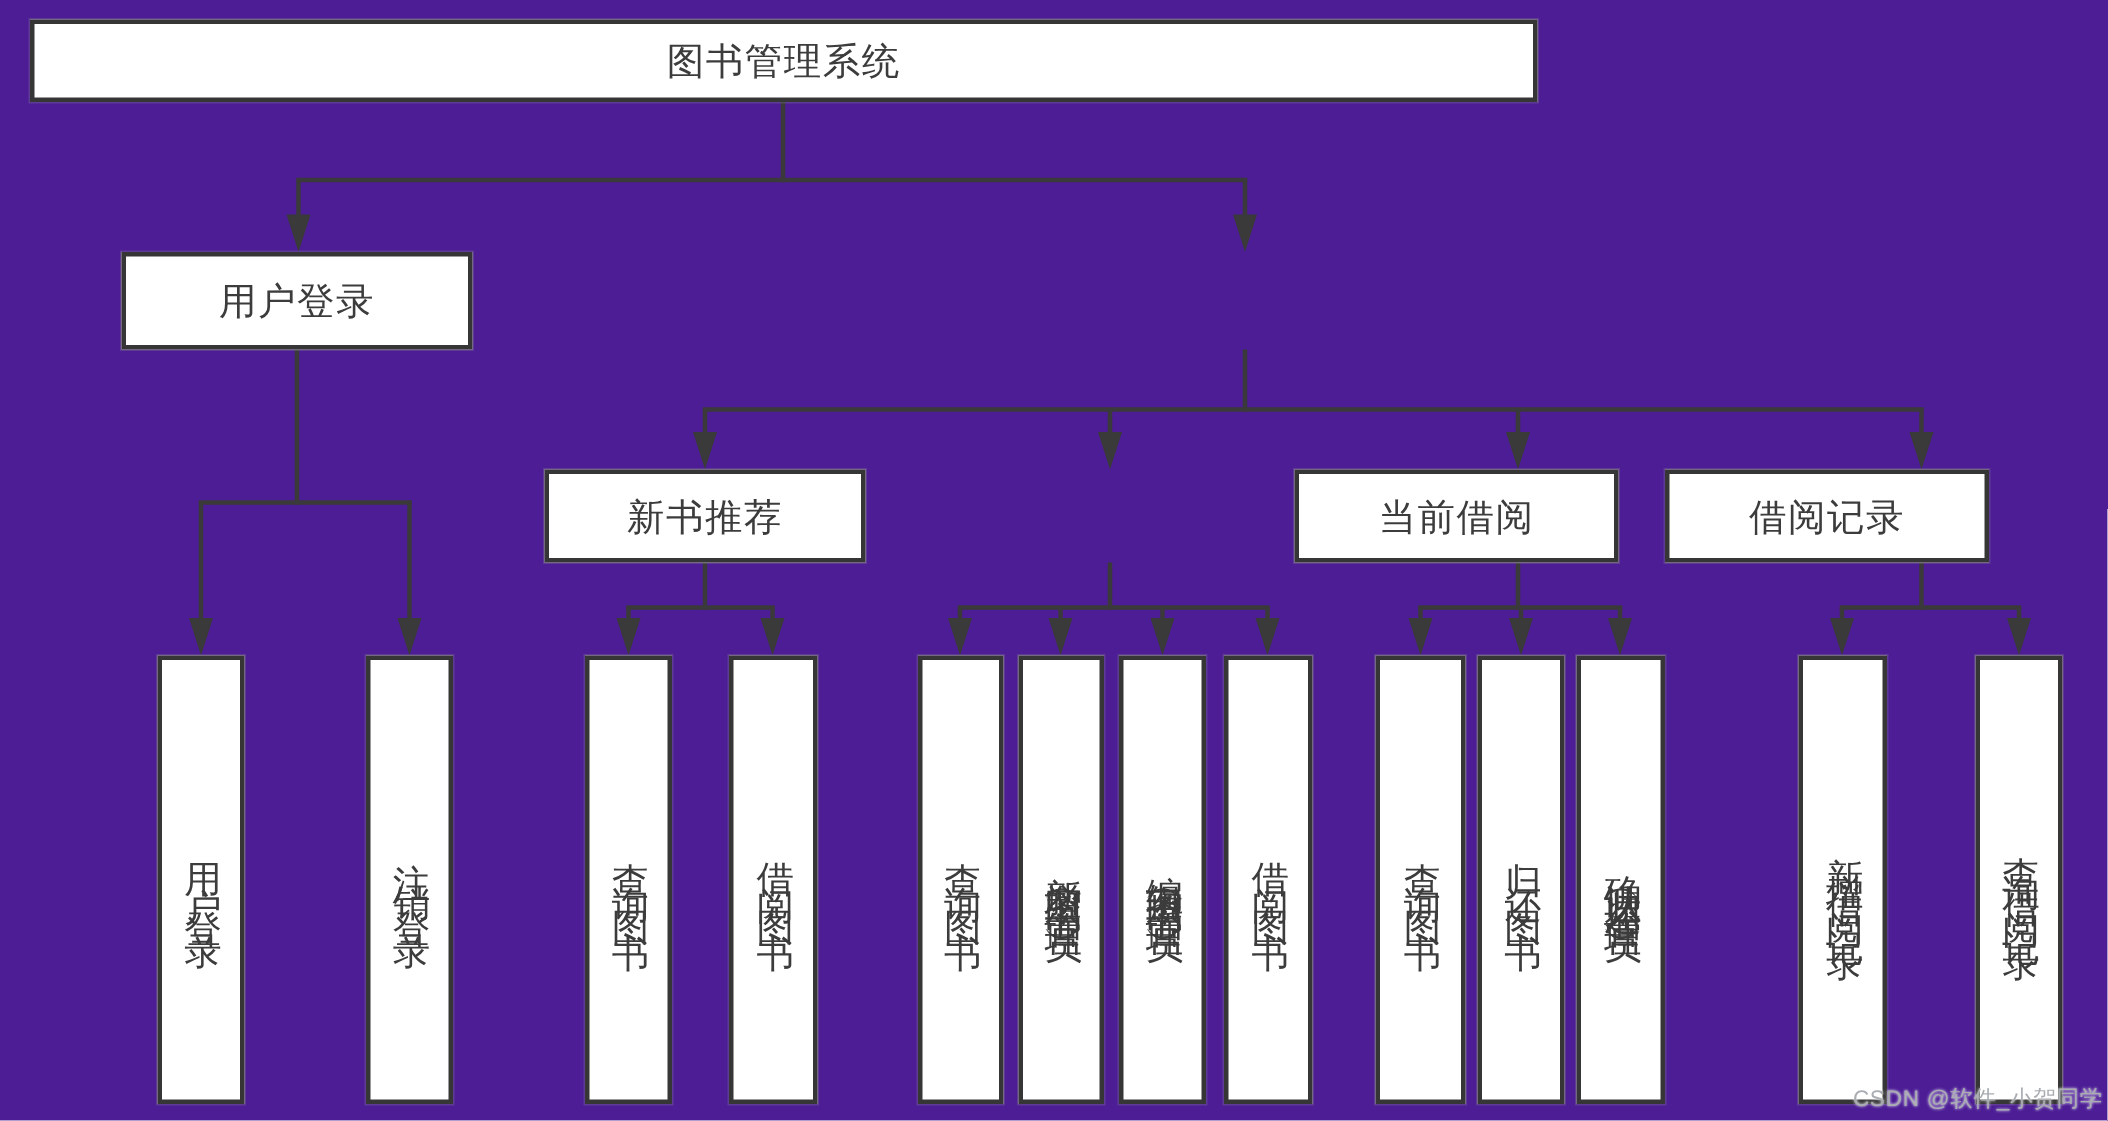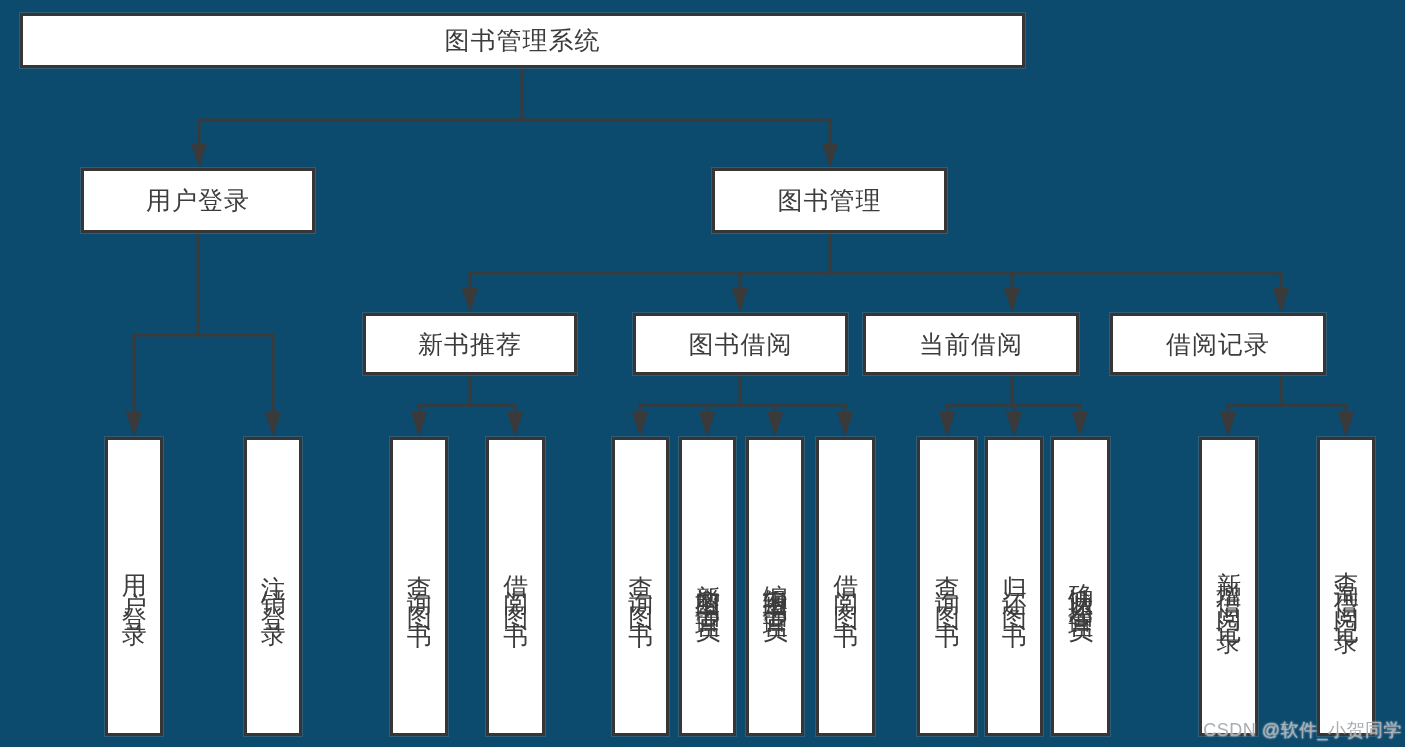--- a/index.html
+++ b/index.html
@@ -4,21 +4,21 @@
 <style>
   html, body {
     margin: 0;
     padding: 0;
     background: #ffffff;
   }
   .stage {
     position: relative;
     width: 1405px;
     height: 747px;
-    background: #0c4a6e;
+    background: #4c1d95;
     overflow: hidden;
     font-family: "Liberation Sans", "DejaVu Sans", sans-serif;
   }
   .connectors {
     position: absolute;
     left: 0;
     top: 0;
     pointer-events: none;
   }
   .connectors line {
@@ -56,21 +56,21 @@
     line-height: 1.1;
     letter-spacing: 16px;
     white-space: nowrap;
   }
   .leaf.ls-mid .vlbl   { letter-spacing: 12px; }
   .leaf.ls-tight .vlbl { letter-spacing: 5px; }
   .watermark {
     position: absolute;
     right: 3px;
     bottom: 5px;
-    font-size: 18px;
+    font-size: 15px;
     color: #a9adb2;
     letter-spacing: 0.5px;
     text-shadow: 0 0 2px #ffffff;
     white-space: nowrap;
     margin-top: 16px;
   }
 </style>
 </head>
 <body>
 
@@ -152,30 +152,24 @@
     </g>
   </svg>
 
   <div class="node" style="left:20px;top:13px;width:1005px;height:55px">
     <span class="lbl">图书管理系统</span>
   </div>
 
   <div class="node" style="left:81px;top:168px;width:234px;height:65px">
     <span class="lbl">用户登录</span>
   </div>
-  <div class="node" style="left:712px;top:168px;width:235px;height:65px">
-    <span class="lbl">图书管理</span>
-  </div>
 
   <div class="node" style="left:363px;top:313px;width:214px;height:62px">
     <span class="lbl">新书推荐</span>
   </div>
-  <div class="node" style="left:633px;top:313px;width:215px;height:62px">
-    <span class="lbl">图书借阅</span>
-  </div>
   <div class="node" style="left:863px;top:313px;width:216px;height:62px">
     <span class="lbl">当前借阅</span>
   </div>
   <div class="node" style="left:1110px;top:313px;width:216px;height:62px">
     <span class="lbl">借阅记录</span>
   </div>
 
   <div class="node leaf" style="left:105px;width:58px">
     <span class="vlbl">用户登录</span>
   </div>

